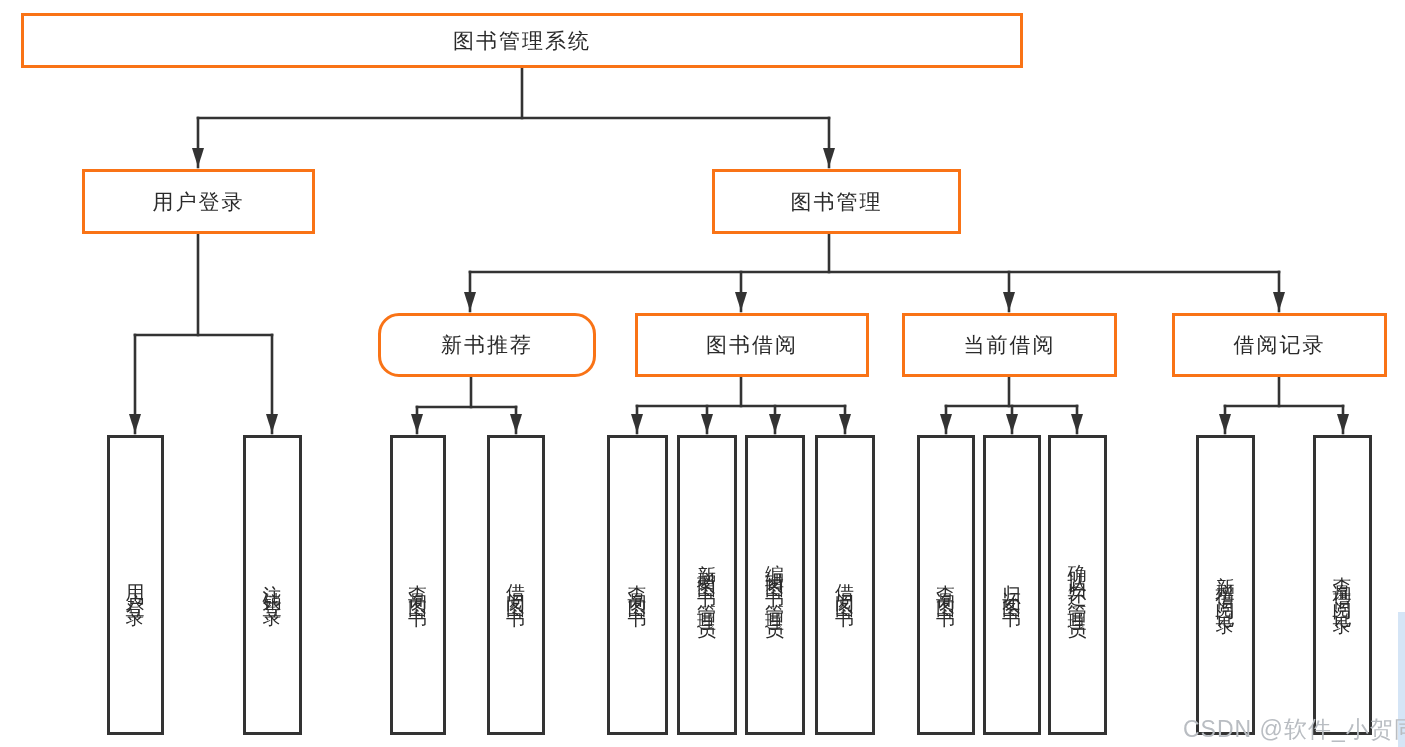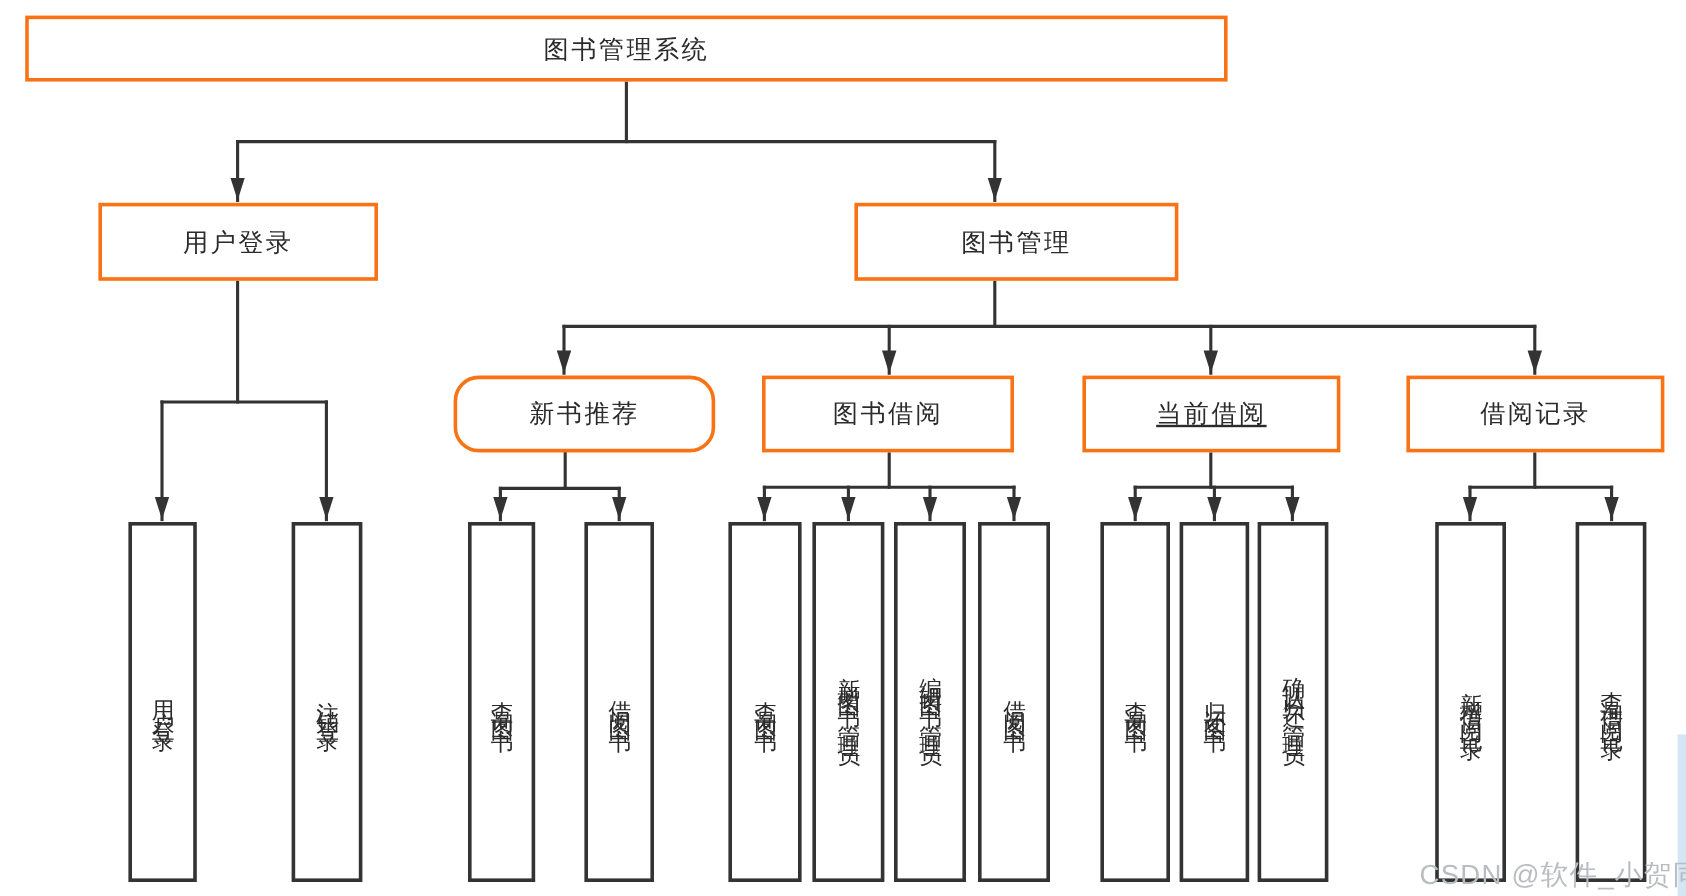--- a/index.html
+++ b/index.html
@@ -86,31 +86,31 @@
     </g>
   </svg>
 
   <div class="hbox" style="left:21px; top:13px; width:1002px; height:55px;">
     <span>图书管理系统</span>
   </div>
 
   <div class="hbox" style="left:82px; top:169px; width:233px; height:65px;">
     <span>用户登录</span>
   </div>
-  <div class="hbox" style="left:712px; top:169px; width:270px; height:65px;">
+  <div class="hbox" style="left:712px; top:169px; width:249px; height:65px;">
     <span>图书管理</span>
   </div>
 
   <div class="hbox" style="left:378px; top:313px; width:218px; height:64px;border-radius:21px;">
     <span>新书推荐</span>
   </div>
-  <div class="hbox" style="left:635px; top:313px; width:210px; height:64px;">
+  <div class="hbox" style="left:635px; top:313px; width:234px; height:64px;">
     <span>图书借阅</span>
   </div>
-  <div class="hbox" style="left:902px; top:313px; width:215px; height:64px;text-decoration:underline;">
+  <div class="hbox" style="left:902px; top:313px; width:215px; height:64px;">
     <span>当前借阅</span>
   </div>
   <div class="hbox" style="left:1172px; top:313px; width:215px; height:64px;">
     <span>借阅记录</span>
   </div>
 
   <div class="leaf" style="left:107px; width:57px;">
     <span class="vtext">用户登录</span>
   </div>
   <div class="leaf" style="left:243px; width:59px;">

